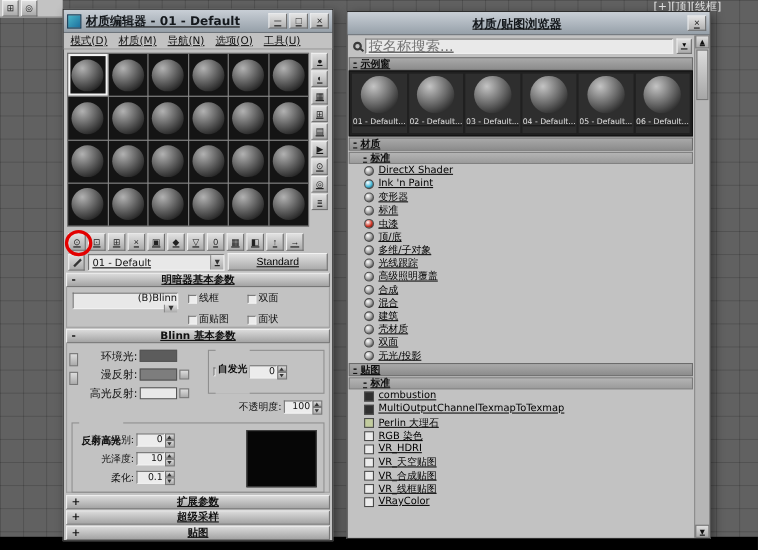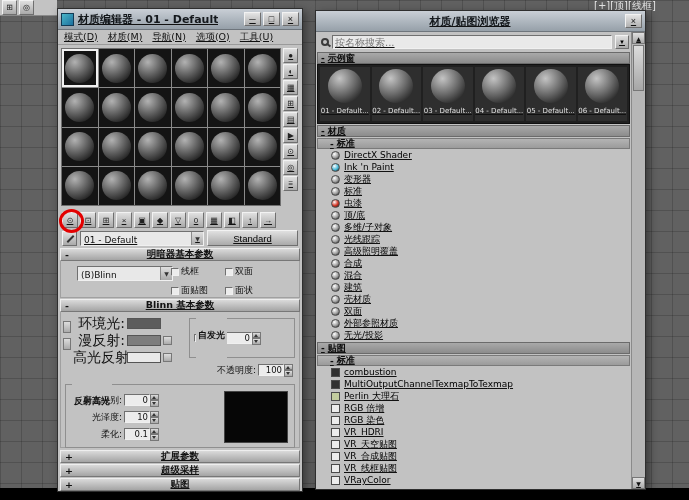--- a/index.html
+++ b/index.html
@@ -35,29 +35,29 @@
 .dropper{position:relative;}
 .dropper-shape{position:absolute;left:3px;top:6px;width:9px;height:2px;background:#333;transform:rotate(-45deg);}
 .dropdown{height:15px;background:#e8e8e8;border:1px solid;border-color:#707070 #f0f0f0 #f0f0f0 #707070;display:flex;align-items:flex-end;font-size:9px;padding-left:3px;}
 .name-dd{width:124px;}
 .dd-arrow{margin-left:auto;width:12px;height:100%;background:linear-gradient(#e0e0e0,#aaa);border-left:1px solid #8a8a8a;font-size:6px;display:flex;align-items:center;justify-content:center;color:#333;}
 .type-btn{flex:1;height:16px;font-size:9.5px;background:linear-gradient(#e0e0e0,#aaa);border:1px solid;border-color:#f2f2f2 #6f6f6f #6f6f6f #f2f2f2;}
 .rollout-h{height:13px;flex:0 0 13px;background:linear-gradient(#dadada,#a4a4a4);border:1px solid;border-color:#eee #777 #777 #eee;font-size:9.5px;font-weight:bold;display:flex;align-items:center;justify-content:center;position:relative;margin:1px 2px 0;}
 .rollout-h .rmark{position:absolute;left:4px;}
 .rollout-c{margin:0 2px;border:1px solid #a0a0a0;border-top:none;position:relative;}
 .shader-c{height:38px;}
-.shader-dd{position:absolute;left:16px;top:5px;width:96px;}
+.shader-dd{position:absolute;left:5px;top:5px;width:96px;flex-direction:column;}
 .chk-grid{position:absolute;left:110px;top:4px;display:grid;grid-template-columns:54px 54px;grid-row-gap:6px;font-size:9px;}
 .chk-item{display:flex;align-items:center;gap:2px;}
 .chk{width:8px;height:8px;background:#ececec;border:1px solid;border-color:#707070 #f0f0f0 #f0f0f0 #707070;display:inline-block;flex:0 0 8px;}
 .blinn-c{height:140px;}
 .lock-col{position:absolute;left:2px;top:9px;display:flex;flex-direction:column;gap:5px;}
 .lock-btn{width:8px;height:12px;background:linear-gradient(#ddd,#aaa);border:1px solid #777;display:block;}
 .color-rows{position:absolute;left:12px;top:5px;}
-.crow{display:flex;align-items:center;height:14px;margin-bottom:3px;font-size:14px;}
+.crow{display:flex;align-items:center;height:14px;margin-bottom:3px;font-size:10px;}
 .clabel{width:52px;text-align:right;margin-right:2px;white-space:nowrap;}
 .swatch{width:34px;height:11px;border:1px solid #555;display:inline-block;}
 .mini-btn{width:9px;height:9px;margin-left:2px;background:linear-gradient(#ddd,#aaa);border:1px solid #777;display:inline-block;}
 .si-group{position:absolute;right:4px;top:6px;width:106px;height:40px;border:1px solid #8f8f8f;font-size:9px;}
 .group-title{position:absolute;top:-6px;left:6px;background:#c2c2c2;padding:16px 2px;font-size:9px;font-weight:bold;}
 .si-row{display:flex;align-items:center;gap:3px;margin-top:13px;padding:0 4px;}
 .opacity-row{position:absolute;right:6px;top:52px;display:flex;align-items:center;gap:2px;font-size:9px;}
 .sh-group{position:absolute;left:4px;right:4px;top:72px;height:64px;border:1px solid #8f8f8f;}
 .srows{position:absolute;left:4px;top:7px;}
 .srow{display:flex;align-items:center;height:17px;font-size:9px;}
@@ -69,21 +69,21 @@
 .spin-arrows i{flex:1;background:linear-gradient(#ddd,#aaa);border:1px solid #777;position:relative;}
 .spin-arrows i::after{content:"";position:absolute;left:1px;top:1px;border-left:2px solid transparent;border-right:2px solid transparent;}
 .spin-arrows i.up::after{border-bottom:3px solid #333;}
 .spin-arrows i.down::after{border-top:3px solid #333;}
 .collapsed-rollouts{margin-top:1px;}
 .browser-main{flex:1;display:flex;overflow:hidden;}
 .browser-left{flex:1;display:flex;flex-direction:column;overflow:hidden;}
 .search-row{flex:0 0 19px;display:flex;align-items:center;gap:3px;padding:2px 2px 1px 3px;}
 .mag{width:8px;height:8px;border:2px solid #3a3a3a;border-radius:50%;position:relative;margin-left:2px;flex:0 0 8px;}
 .mag::after{content:"";position:absolute;right:-4px;bottom:-2px;width:5px;height:2px;background:#3a3a3a;transform:rotate(40deg);}
-.search-input{flex:1;height:14px;font-size:10px;background:#e9e9e9;border:1px solid;border-color:#707070 #f0f0f0 #f0f0f0 #707070;padding:0 2px;color:#333;font-family:inherit;}
+.search-input{flex:1;height:14px;font-size:13px;background:#e9e9e9;border:1px solid;border-color:#707070 #f0f0f0 #f0f0f0 #707070;padding:0 2px;color:#333;font-family:inherit;}
 .dd-btn{width:14px;height:14px;font-size:6px;padding:0;background:linear-gradient(#e0e0e0,#aaa);border:1px solid;border-color:#f2f2f2 #6f6f6f #6f6f6f #f2f2f2;}
 .browser-body{flex:1;overflow:hidden;padding:0 1px;}
 .sec-h{height:12px;margin-top:1px;background:linear-gradient(#a9a9a9,#8c8c8c);border:1px solid #6b6b6b;font-size:9px;font-weight:bold;display:flex;align-items:center;gap:3px;padding-left:3px;color:#0c0c0c;}
 .sub-h{height:11px;margin-top:1px;background:linear-gradient(#b4b4b4,#9b9b9b);border:1px solid #7a7a7a;font-size:9px;font-weight:bold;display:flex;align-items:center;gap:3px;padding-left:12px;color:#0c0c0c;}
 .bstrip{height:60px;background:#202020;border:1px solid #101010;display:flex;gap:2px;padding:2px;}
 .bslot{flex:1;background:#2e2e2e;display:flex;flex-direction:column;align-items:center;overflow:hidden;}
 .bsphere{width:34px;height:34px;border-radius:50%;margin-top:2px;background:radial-gradient(circle at 34% 28%,#c4c4c4,#6a6a6a 48%,#1c1c1c 88%);flex:0 0 34px;}
 .bslot-label{font-size:7px;color:#e0e0e0;margin-top:4px;white-space:nowrap;overflow:hidden;max-width:100%;}
 .list-row{height:12px;display:flex;align-items:center;gap:4px;padding-left:14px;font-size:9px;color:#000;white-space:nowrap;overflow:hidden;}
 .ball-icon{width:9px;height:9px;border-radius:50%;flex:0 0 9px;border:1px solid #4a4a4a;}
@@ -469,24 +469,20 @@
             <div class="list-row">
               <span class="ball-icon" style="background: radial-gradient(circle at 35% 30%, rgb(255, 255, 255), rgb(157, 157, 157) 55%, rgb(34, 34, 34) 95%);"></span>
               <span>壳材质</span>
             </div>
             <div class="list-row">
               <span class="ball-icon" style="background: radial-gradient(circle at 35% 30%, rgb(255, 255, 255), rgb(157, 157, 157) 55%, rgb(34, 34, 34) 95%);"></span>
               <span>双面</span>
             </div>
             <div class="list-row">
               <span class="ball-icon" style="background: radial-gradient(circle at 35% 30%, rgb(255, 255, 255), rgb(157, 157, 157) 55%, rgb(34, 34, 34) 95%);"></span>
-              <span>外部参照材质</span>
-            </div>
-            <div class="list-row">
-              <span class="ball-icon" style="background: radial-gradient(circle at 35% 30%, rgb(255, 255, 255), rgb(157, 157, 157) 55%, rgb(34, 34, 34) 95%);"></span>
               <span>无光/投影</span>
             </div>
           </div>
         <div class="sec-h">
           <span>-</span>
           <span>贴图</span>
         </div>
         <div class="sub-h">
           <span>-</span>
           <span>标准</span>
@@ -499,24 +495,20 @@
             <div class="list-row">
               <span class="sq-icon" style="background: rgb(48, 48, 48);"></span>
               <span>MultiOutputChannelTexmapToTexmap</span>
             </div>
             <div class="list-row">
               <span class="sq-icon" style="background: rgb(194, 204, 158);"></span>
               <span>Perlin 大理石</span>
             </div>
             <div class="list-row">
               <span class="sq-icon" style="background: rgb(236, 236, 236);"></span>
-              <span>RGB 倍增</span>
-            </div>
-            <div class="list-row">
-              <span class="sq-icon" style="background: rgb(236, 236, 236);"></span>
               <span>RGB 染色</span>
             </div>
             <div class="list-row">
               <span class="sq-icon" style="background: rgb(236, 236, 236);"></span>
               <span>VR_HDRI</span>
             </div>
             <div class="list-row">
               <span class="sq-icon" style="background: rgb(236, 236, 236);"></span>
               <span>VR_天空贴图</span>
             </div>

